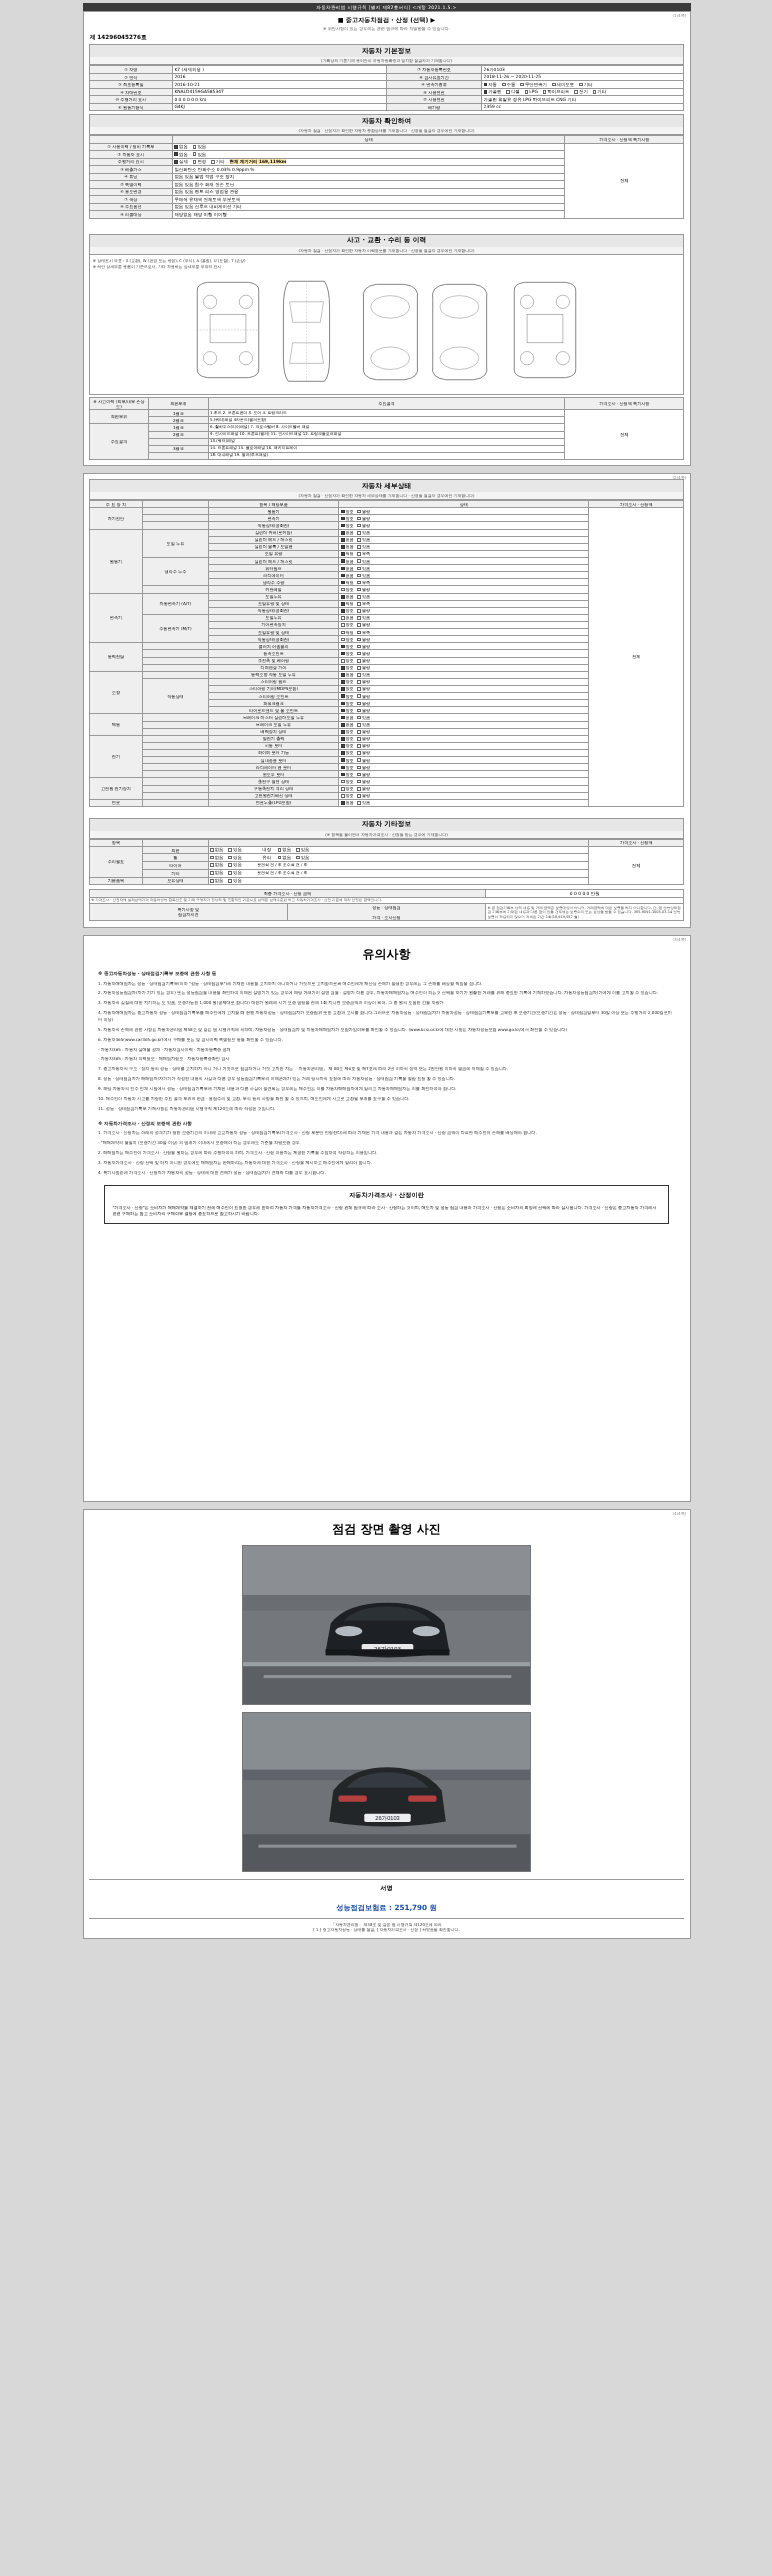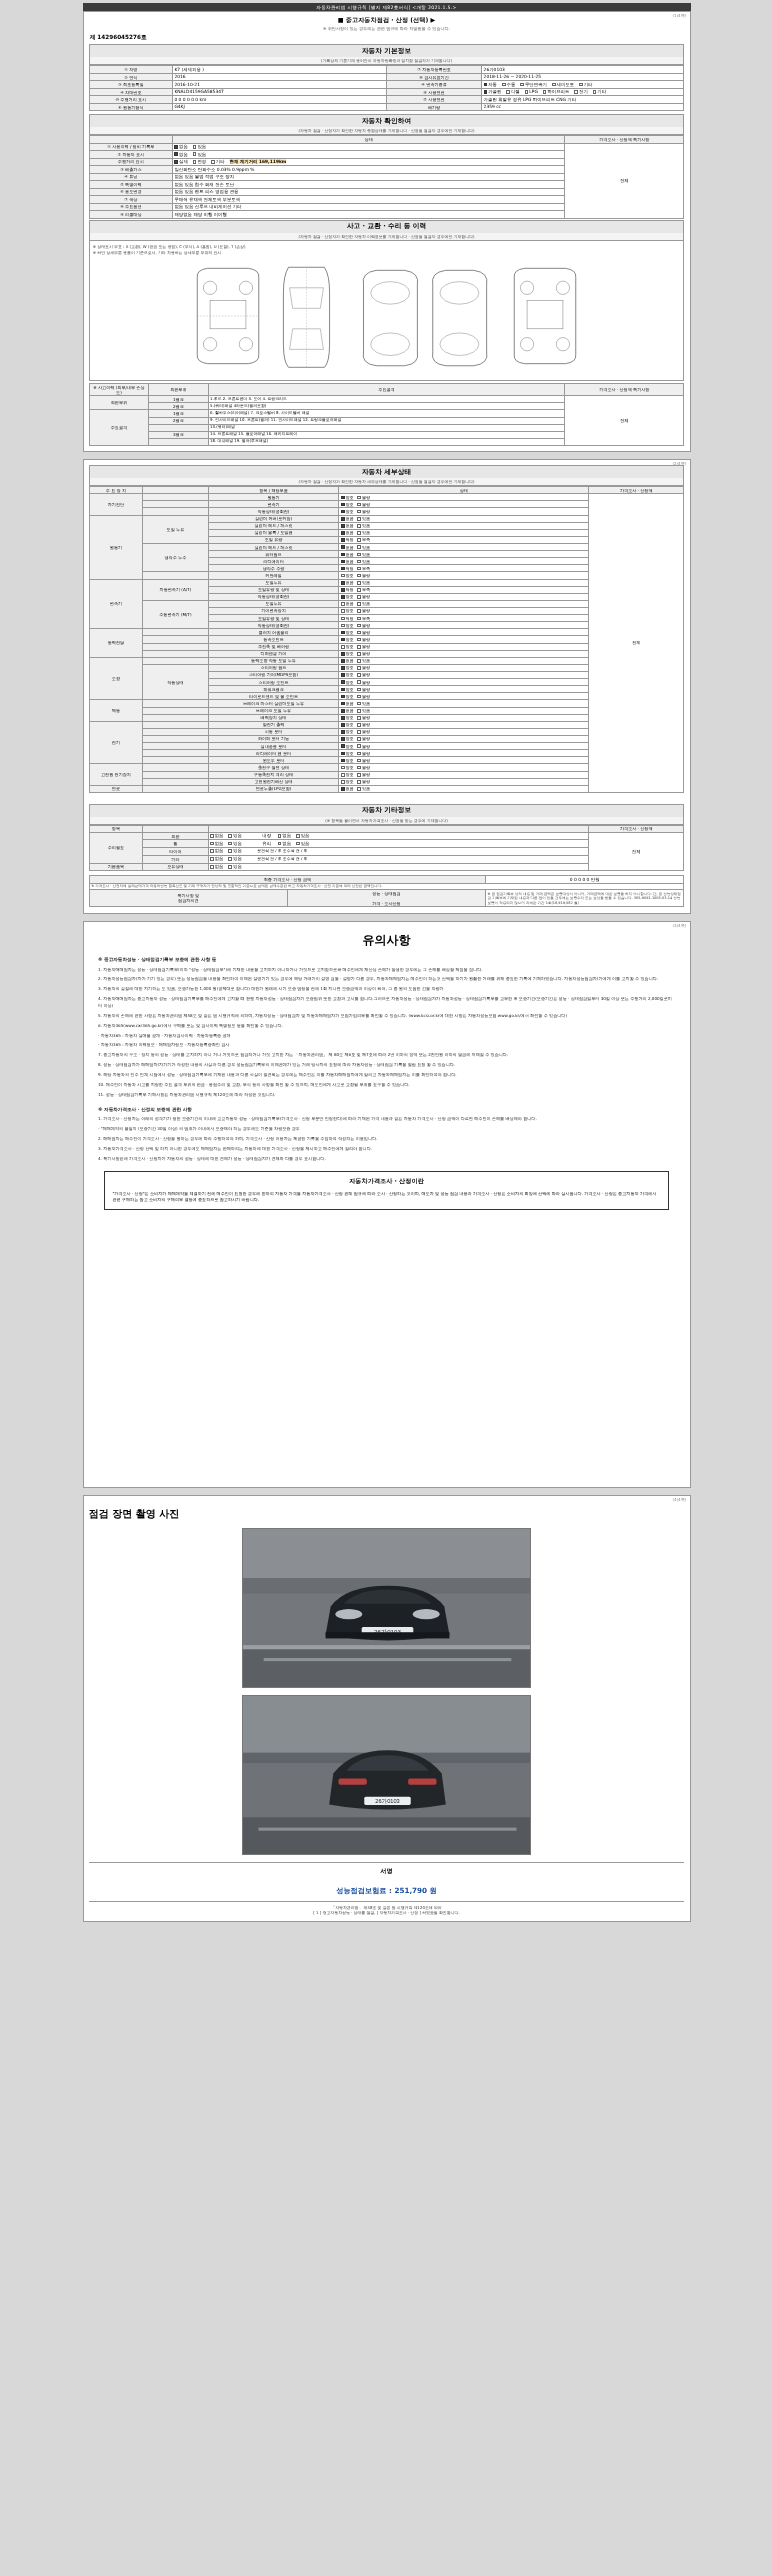--- a/index.html
+++ b/index.html
@@ -85,21 +85,21 @@
   .notice-body { font-size:4.1px; line-height:1.55; color:#222; padding:0 9.3px; }
   .notice-body p { margin:0 0 3.6px 0; }
   .notice-h { font-weight:bold; margin:7.2px 0 3.1px 0; font-size:4.6px; }
   .warnbox {
     border:1px solid #333; margin:9.3px 15.5px 5.2px 15.5px; padding:5.2px 7.2px;
   }
   .warnbox h4 { text-align:center; font-size:6.2px; margin:0 0 4.1px 0; }
   .warnbox p { font-size:4.1px; line-height:1.6; margin:0; }
 
   
-  .photo-title { font-size:10px; font-weight:bold; margin:8.2px 0 6.2px; }
+  .photo-title { text-align:center; font-size:12px; font-weight:bold; margin:8.2px 0 6.2px; }
   .photo { width:289px; height:160px; margin:0 auto 7.2px auto; position:relative;
            background:#6e7277; border:0.5px solid #777; overflow:hidden; }
   .sign-row { border-top:0.5px solid #999; margin-top:5.2px; padding:4.1px 0; text-align:center; font-size:6.2px; font-weight:bold;}
   .fee { text-align:center; font-size:7.2px; font-weight:bold; color:#1a4fa0; margin:6.2px 0 3.1px; }
   .footrule { border-top:0.5px solid #999; margin:5.2px 0 2.1px; }
   .footnote { text-align:center; font-size:3.9px; color:#333; line-height:1.5; }
 </style>
 </head>
 <body>
 
@@ -225,21 +225,21 @@
         <td class="lbl">⑧ 주요옵션</td>
         <td class="val">없음  있음        선루프  내비게이션  기타</td>
       </tr>
       <tr>
         <td class="lbl">⑨ 리콜대상</td>
         <td class="val">해당없음  해당           이행  미이행</td>
       </tr>
     </tbody>
       </table>
 
-    <div class="sect-head" style="margin-top:1px">사고 · 교환 · 수리 등 이력</div>
+    <div class="sect-head" style="margin-top:15px">사고 · 교환 · 수리 등 이력</div>
     <div class="sect-note">(자동차 점검 · 산정자가 확인한 자동차 이력정보를 기재합니다 · 산정을 점검자 경우에만 기재합니다)</div>
     <div class="diagram-wrap">
       <div class="diagram-note">※ 상태표시 부호 : X (교환), W (판금 또는 용접), C (부식), A (흠집), U (요철), T (손상)</div>
       <div class="diagram-note">※ 하단 상세부분 용품이 기준으로서, 기타 차용하는 상세부분 부위의 표시</div>
       <div class="car-row">
         <svg width="82" height="118" viewBox="0 0 160 230">
           <path d="M20,40 Q18,25 40,22 L120,22 Q142,25 140,40 L140,190 Q142,205 120,208 L40,208 Q18,205 20,190 Z" fill="none" stroke="#555" stroke-width="1.4"></path>
           <circle cx="45" cy="60" r="13" fill="none" stroke="#777"></circle>
           <circle cx="115" cy="60" r="13" fill="none" stroke="#777"></circle>
           <circle cx="45" cy="170" r="13" fill="none" stroke="#777"></circle>

